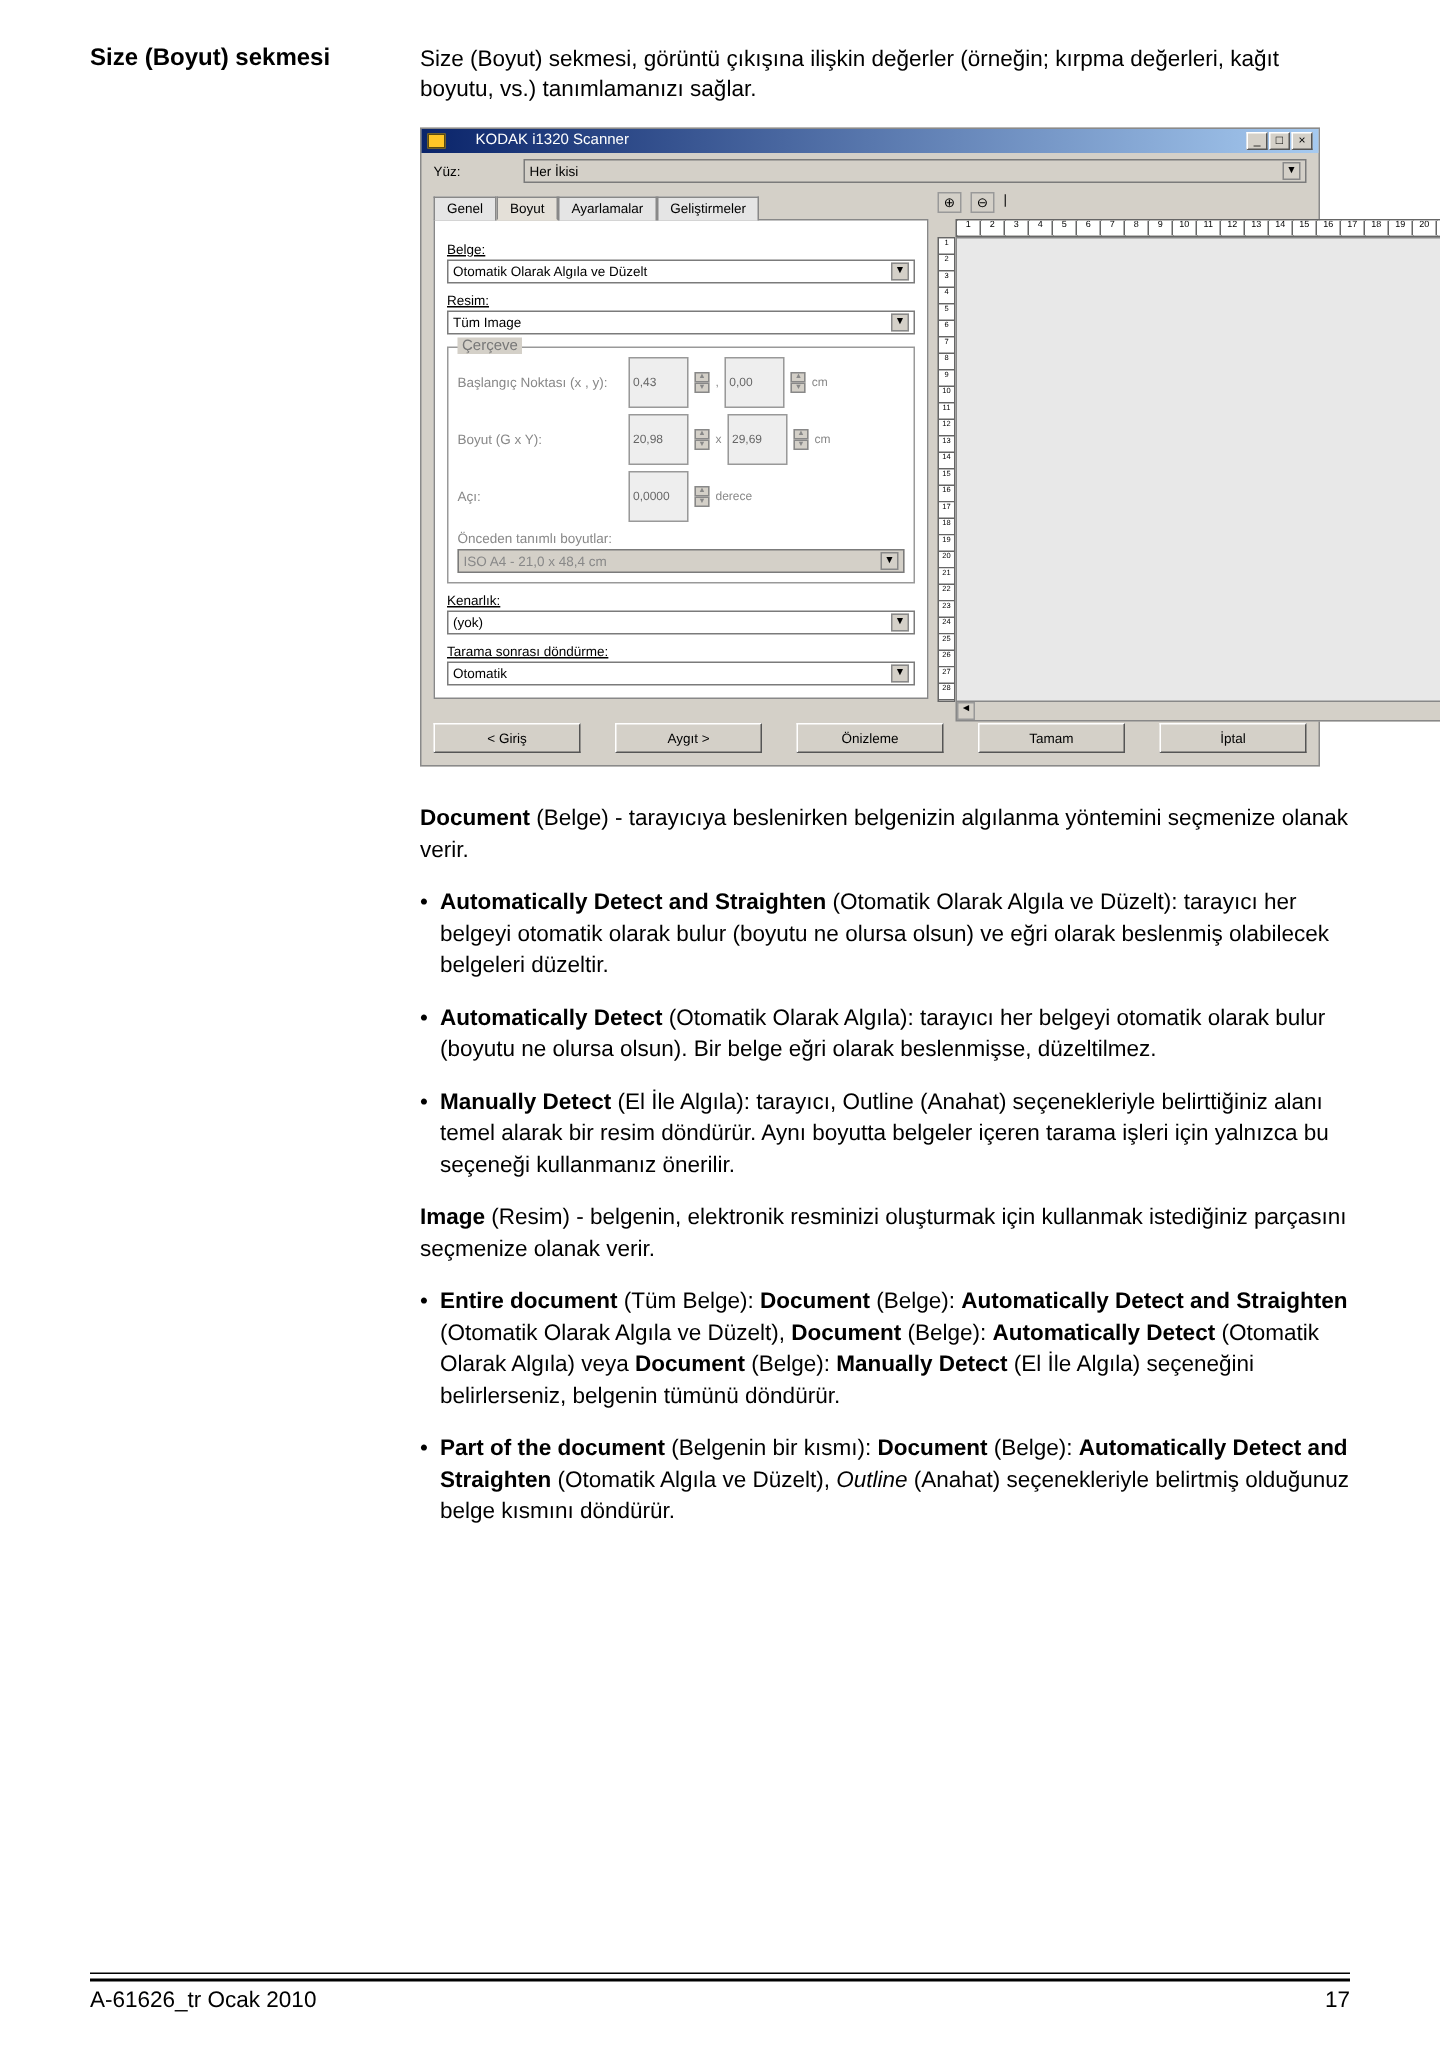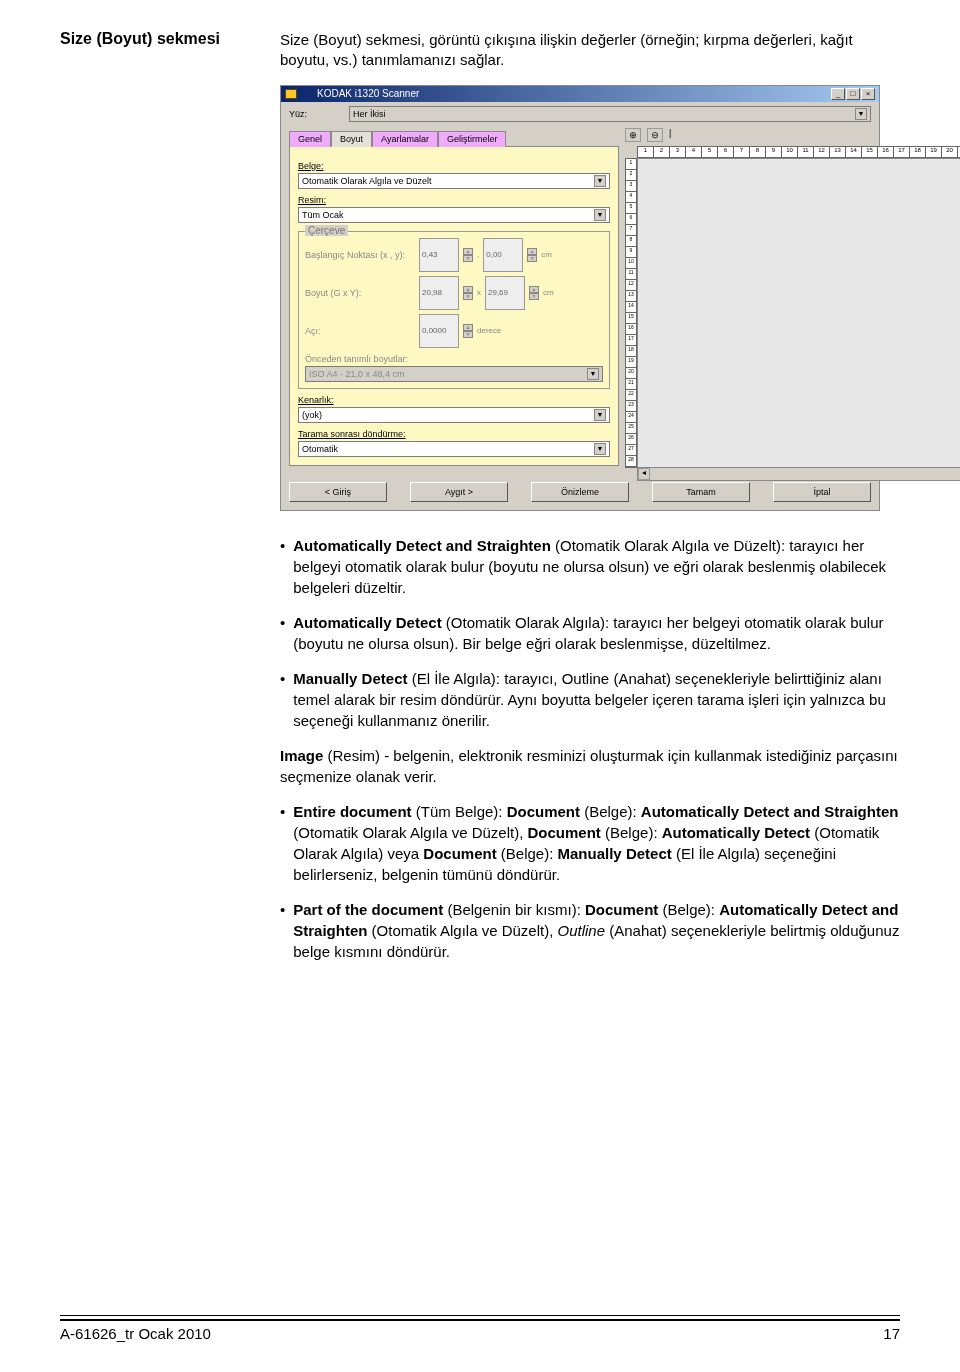--- a/index.html
+++ b/index.html
@@ -66,32 +66,32 @@
     border:1px solid #888;
     display:flex; align-items:center; justify-content:center;
     font-size:7px;
   }
   .main-cols { display:flex; gap:6px; }
   .tab-panel { flex: 0 0 330px; }
   .preview-panel { flex: 1; min-height: 300px; position:relative; }
   .tabs { display:flex; gap:0; margin-top:4px; }
   .tab {
     padding: 2px 8px;
-    background:#f0abfc;
+    background:#e5e5e5;
     border:1px solid #888;
     border-bottom:none;
     font-size:9px;
     position:relative;
     top:1px;
   }
   .tab.active { background:#e4e0d8; border-bottom:1px solid #e4e0d8; z-index:2; }
   .tab-content {
     border:1px solid #888;
     padding: 8px;
-    background:#fef9c3;
+    background:#ffffff;
   }
   .field-label { font-size:9px; text-decoration: underline; margin-top:6px; margin-bottom:2px; }
   .field-label.nou { text-decoration:none; }
   .group-frame {
     border:1px solid #999;
     padding:6px 6px 6px 6px;
     margin-top:8px;
     position:relative;
   }
   .group-title {
@@ -211,21 +211,21 @@
             </div>
             <div class="tab-content">
               <div class="field-label">Belge:</div>
               <div class="dlg-combo">
                 <span>Otomatik Olarak Algıla ve Düzelt</span>
                 <span class="combo-arrow">▼</span>
               </div>
 
               <div class="field-label">Resim:</div>
               <div class="dlg-combo">
-                <span>Tüm Ocak</span>
+                <span>Tüm Image</span>
                 <span class="combo-arrow">▼</span>
               </div>
 
               <div class="group-frame">
                 <span class="group-title">Çerçeve</span>
 
                 <div class="inline-row">
                   <span class="inline-label">Başlangıç Noktası (x , y):</span>
                   <span class="num-box">0,43</span>
                   <span class="spinner">
@@ -371,20 +371,23 @@
         <div class="dlg-footer">
           <div class="footer-btn">&lt; Giriş</div>
           <div class="footer-btn">Aygıt &gt;</div>
           <div class="footer-btn">Önizleme</div>
           <div class="footer-btn">Tamam</div>
           <div class="footer-btn">İptal</div>
         </div>
       </div>
     </div>
 
+    <p class="para">
+      <b>Document</b><span> (Belge) - tarayıcıya beslenirken belgenizin algılanma yöntemini seçmenize olanak verir.</span>
+    </p>
 
     <div class="bullet">
       <span class="dot">•</span>
       <span><b>Automatically Detect and Straighten</b><span> (Otomatik Olarak Algıla ve Düzelt): tarayıcı her belgeyi otomatik olarak bulur (boyutu ne olursa olsun) ve eğri olarak beslenmiş olabilecek belgeleri düzeltir.</span></span>
     </div>
 
     <div class="bullet">
       <span class="dot">•</span>
       <span><b>Automatically Detect</b><span> (Otomatik Olarak Algıla): tarayıcı her belgeyi otomatik olarak bulur (boyutu ne olursa olsun). Bir belge eğri olarak beslenmişse, düzeltilmez.</span></span>
     </div>

